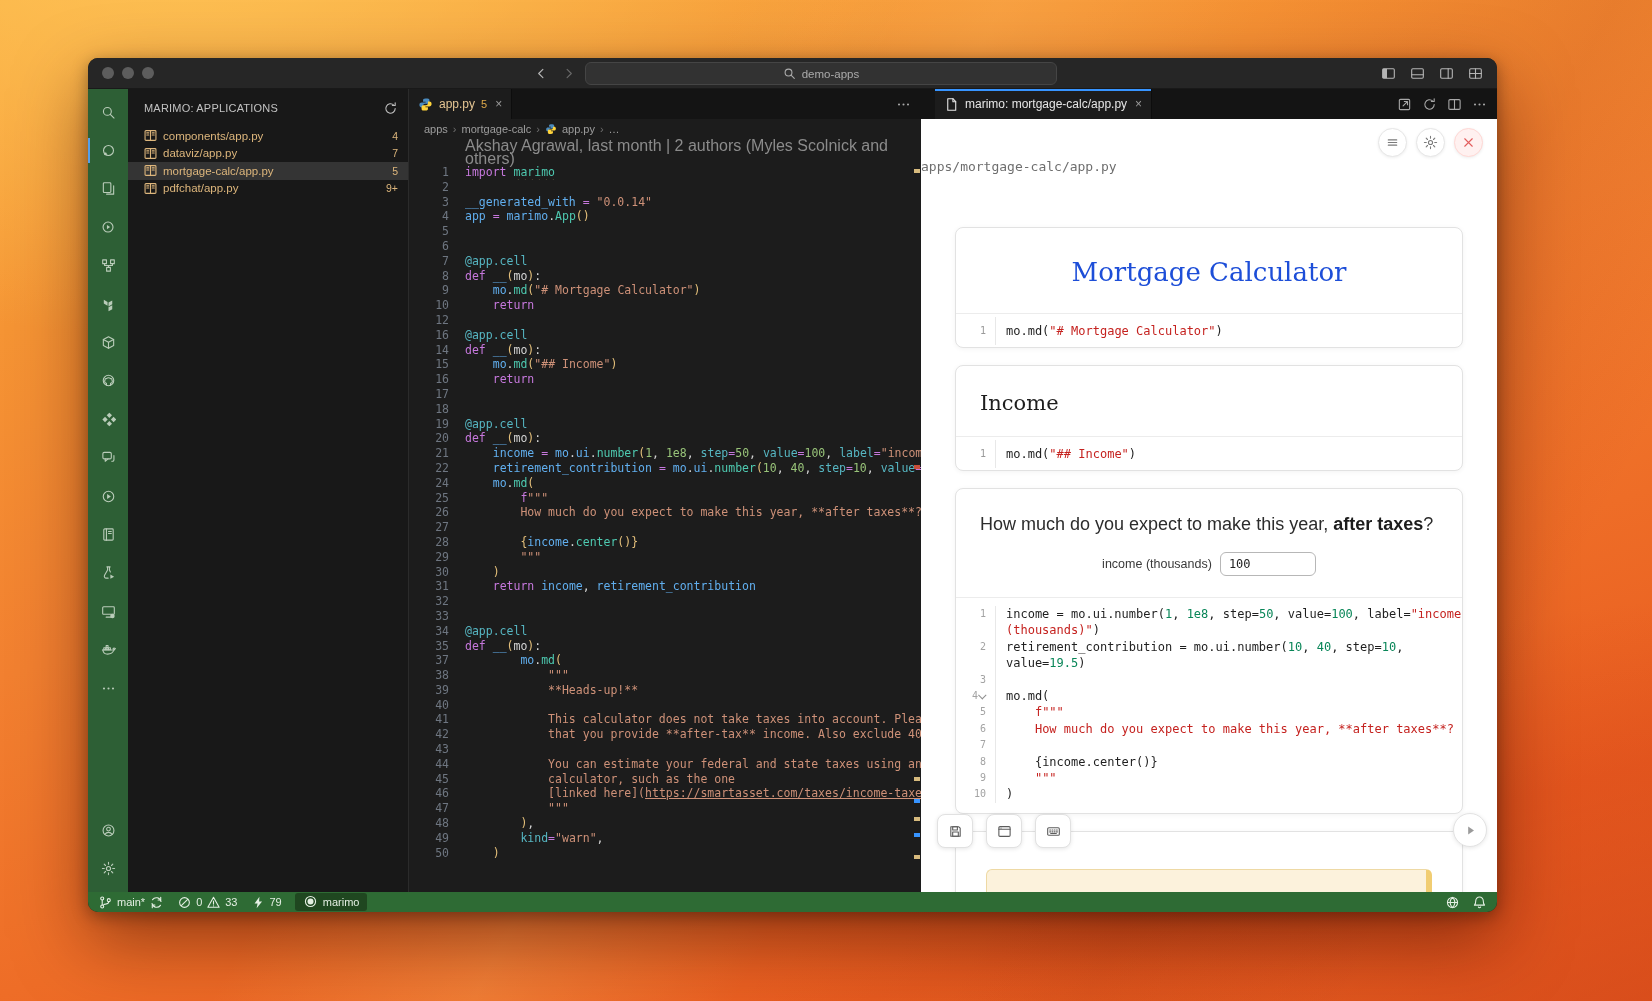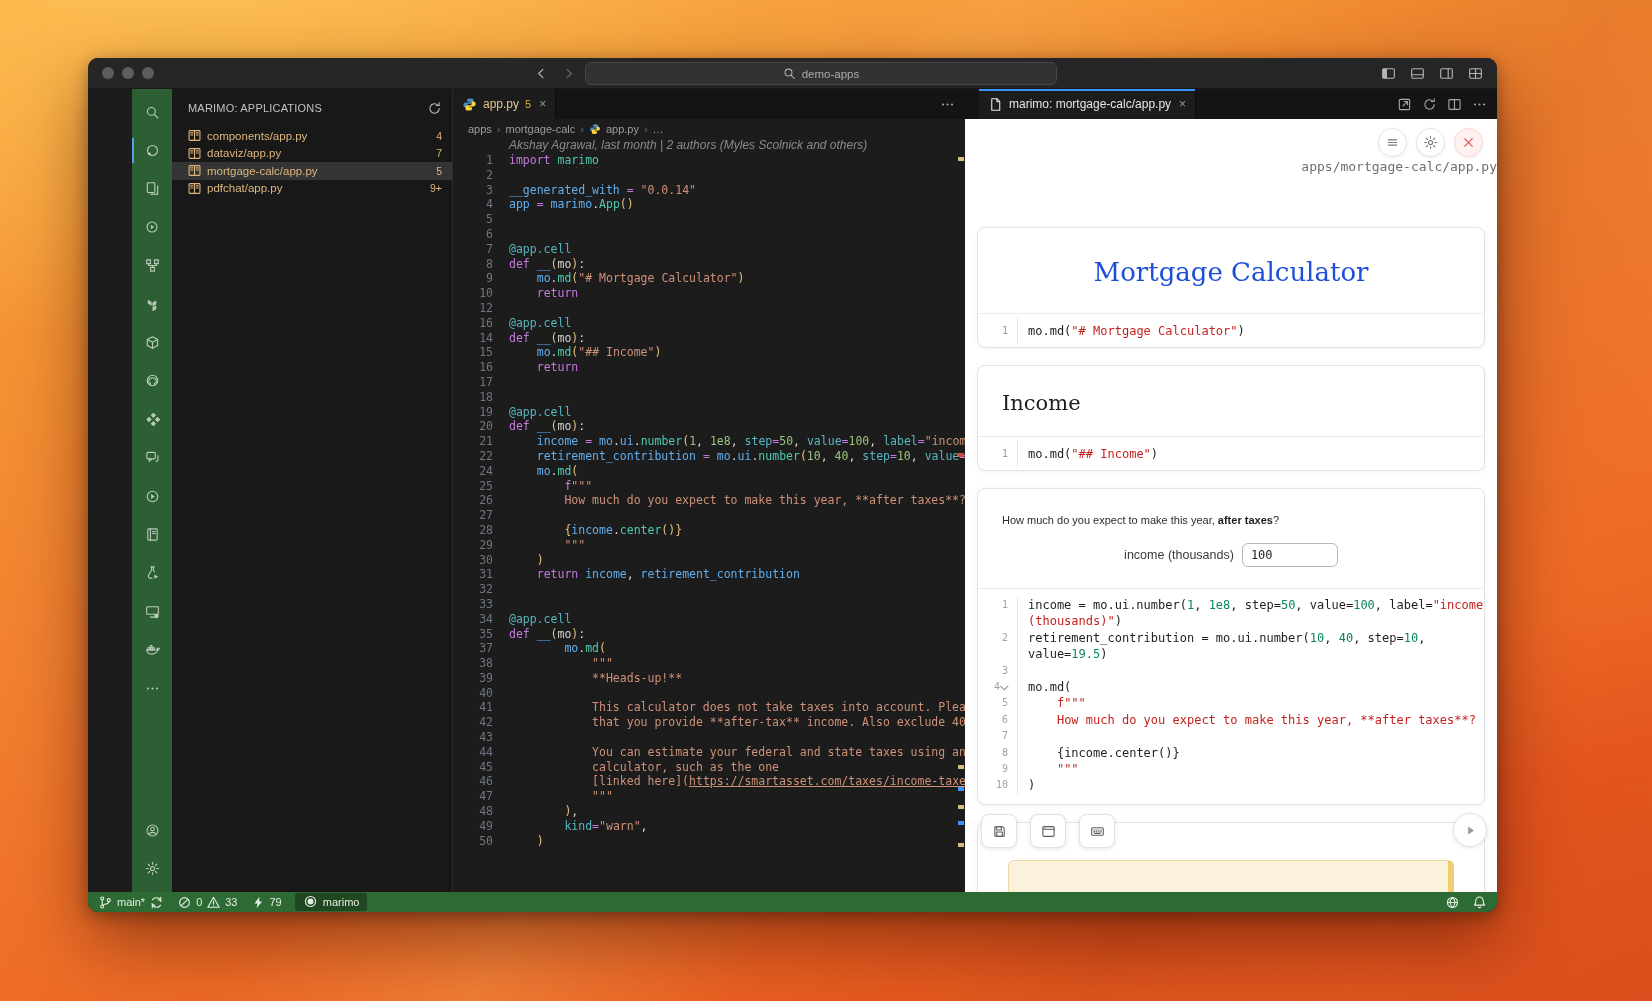--- a/index.html
+++ b/index.html
@@ -20,21 +20,21 @@
   .titlebar{flex:0 0 30px;background:#262626;border-bottom:1px solid #191919;position:relative;}
   .traffic{position:absolute;left:14px;top:9px;display:flex;gap:8px;}
   .tl{width:12px;height:12px;border-radius:50%;background:#5d5d5d;}
   .nav-arrows{position:absolute;left:446px;top:0;height:30px;display:flex;align-items:center;gap:12px;color:#b9b9b9;}
   .nav-arrows .dis{color:#6a6a6a;}
   .search-box{position:absolute;left:497px;top:4px;width:470px;height:21px;background:#323232;border:1px solid #454545;
     border-radius:6px;display:flex;align-items:center;justify-content:center;gap:6px;color:#ababab;font-size:11.5px;}
   .layout-icons{position:absolute;right:14px;top:0;height:30px;display:flex;align-items:center;gap:14px;color:#b5b5b5;}
 
   
-  .main{flex:1;display:flex;min-height:0;padding-left:44px;}
+  .main{flex:1;display:flex;min-height:0;}
   .activitybar{flex:0 0 40px;background:#2d5f35;display:flex;flex-direction:column;padding-top:4px;}
   .ab-group-top{flex:1;display:flex;flex-direction:column;}
   .ab-item{height:38.4px;display:flex;align-items:center;justify-content:center;color:#c9d8c8;position:relative;opacity:.9;}
   .ab-item.active::before{content:"";position:absolute;left:0;top:7px;bottom:7px;width:2px;background:#58a6ff;}
   .ab-bottom{padding-bottom:4px;}
 
   .sidebar{flex:0 0 280px;background:#181818;border-right:1px solid #2b2b2b;display:flex;flex-direction:column;}
   .sb-header{height:26px;display:flex;align-items:center;padding:6px 10px 2px 16px;color:#c2c2c2;font-size:11px;letter-spacing:.2px;}
   .sb-refresh{margin-left:auto;color:#bdbdbd;}
   .sb-rows{margin-top:4px;}
@@ -45,21 +45,21 @@
   
   .editor-group{flex:0 0 512px;background:#1c1c1c;display:flex;flex-direction:column;position:relative;min-width:0;}
   .tabbar{flex:0 0 30px;background:#141414;display:flex;align-items:stretch;}
   .tab{background:#1c1c1c;display:flex;align-items:center;gap:6px;padding:0 9px;font-size:12px;color:#e4c593;
     border-right:1px solid #0d0d0d;position:relative;cursor:pointer;}
   .tab .tab-close{color:#9a9a9a;font-size:12px;margin-left:2px;}
   .tab-badge{color:#dfa94a;font-size:11px;}
   .tab-actions{margin-left:auto;display:flex;align-items:center;gap:10px;padding-right:10px;color:#a8a8a8;}
   .breadcrumb{flex:0 0 20px;display:flex;align-items:center;gap:5px;padding-left:15px;font-size:11px;color:#9d9d9d;}
   .bc-sep{color:#6f6f6f;}
-  .codelens{flex:0 0 14px;font-size:12px;color:#8b8b8b;padding-left:56px;line-height:13px;font-style:italic;}
+  .codelens{flex:0 0 14px;font-size:16px;color:#8b8b8b;padding-left:56px;line-height:13px;}
   .code-area{flex:1;overflow:hidden;font-family:"DejaVu Sans Mono",monospace;font-size:11.5px;position:relative;}
   .code-line{display:flex;height:14.8px;line-height:14.8px;white-space:pre;}
   .ln{flex:0 0 40px;width:40px;text-align:right;color:#6e7681;padding-right:16px;user-select:none;}
   .lc{white-space:pre;overflow:hidden;}
   .tk-p{color:#d4d4d4}.tk-k{color:#c678dd}.tk-i{color:#61afef}.tk-f{color:#4ec9b0}
   .tk-s{color:#ce9178}.tk-n{color:#98c379}.tk-a{color:#56b6c2}.tk-c{color:#56b6c2}
   .tk-b{color:#e5c07b}.tk-o{color:#c678dd}
   .tk-m{color:#4ec9b0;text-decoration:underline wavy #d7ba7d 1px;text-underline-offset:3px;}
   .tk-u{color:#ce9178;text-decoration:underline;}
   .ruler{position:absolute;right:0;top:0;bottom:0;width:9px;}
@@ -67,31 +67,31 @@
 
   
   .preview-group{flex:1;display:flex;flex-direction:column;background:#141414;min-width:0;}
   .pv-tab{margin-left:14px;color:#e6e6e6;}
   .pv-tab::before{content:"";position:absolute;top:0;left:0;right:0;height:2px;background:#3794ff;}
   .webview{flex:1;background:#ffffff;position:relative;overflow:hidden;color:#222;}
   .wv-toolbar{position:absolute;top:9px;right:14px;display:flex;gap:9px;z-index:5;}
   .circle-btn{width:27px;height:27px;border-radius:50%;background:#fff;border:1px solid #e6e6e6;
     box-shadow:0 1px 3px rgba(0,0,0,.07);display:flex;align-items:center;justify-content:center;color:#7b7b7b;cursor:pointer;}
   .circle-btn.close{background:#fff1f0;border-color:#ffd8d5;color:#e25d5d;}
-  .wv-filepath{margin-top:40px;text-align:right;font-family:"DejaVu Sans Mono",monospace;font-size:13px;color:#6e6e6e;}
+  .wv-filepath{margin-top:40px;text-align:left;font-family:"DejaVu Sans Mono",monospace;font-size:13px;color:#6e6e6e;}
   .cells{width:508px;margin:53px auto 0;}
   .cell{background:#fff;border:1px solid #e2e2e2;border-radius:8px;box-shadow:0 1px 5px rgba(0,0,0,.05);
     margin-bottom:17px;overflow:hidden;}
   .cell-title-lg{font-family:"DejaVu Serif",serif;font-size:26px;color:#1d4ed8;text-align:center;padding:29px 0 26px;}
   .cell-title-md{font-family:"DejaVu Serif",serif;font-size:21px;color:#1e1e1e;padding:25px 0 21px 24px;}
   .cell-divider{border-top:1px solid #ececec;}
   .code-row{display:flex;align-items:center;min-height:33px;font-family:"DejaVu Sans Mono",monospace;font-size:12px;}
   .gut{flex:0 0 30px;width:30px;text-align:right;color:#9a9a9a;font-size:10px;padding-right:9px;}
   .code-row .codetxt{border-left:1px solid #e8e8e8;padding:7px 0 7px 10px;flex:1;white-space:pre-wrap;}
-  .question{font-size:11px;color:#2c2c2c;padding:25px 24px 0;}
+  .question{font-size:18px;color:#2c2c2c;padding:25px 24px 0;}
   .question b,.callout b{font-weight:bold;color:#1c1c1c;}
   .input-row{display:flex;align-items:center;justify-content:center;gap:8px;padding:17px 0 21px;font-size:12.5px;color:#3a3a3a;}
   .num-input{width:78px;height:22px;border:1px solid #b7b7b7;border-radius:6px;font-family:"DejaVu Sans Mono",monospace;
     font-size:12px;padding:0 8px;color:#222;background:#fff;}
   .wv-code{padding:8px 0 10px;font-family:"DejaVu Sans Mono",monospace;font-size:12px;}
   .wv-line{display:flex;min-height:16.4px;line-height:16.4px;white-space:pre;}
   .wv-ln{flex:0 0 30px;width:30px;text-align:right;color:#a3a3a3;font-size:10px;padding-right:4px;position:relative;}
   .fold{display:inline-block;width:5px;height:5px;border-left:1px solid #8e8e8e;border-bottom:1px solid #8e8e8e;
     transform:rotate(-45deg) translateY(-1px);margin-left:2px;}
   .wv-lc{border-left:1px solid #e8e8e8;padding-left:10px;margin-left:5px;white-space:pre-wrap;}

